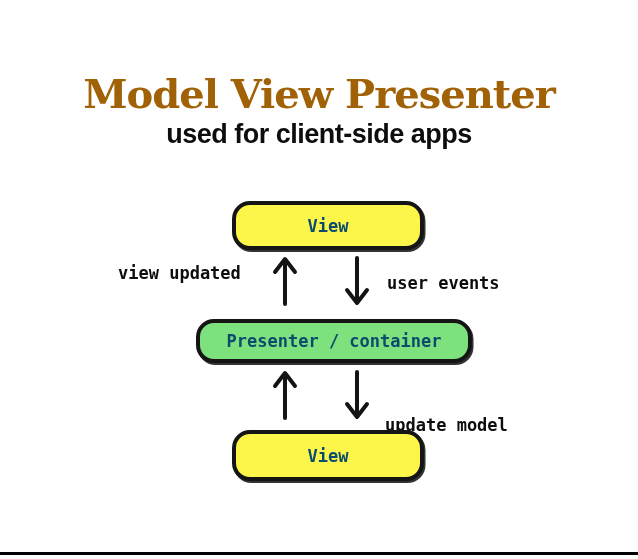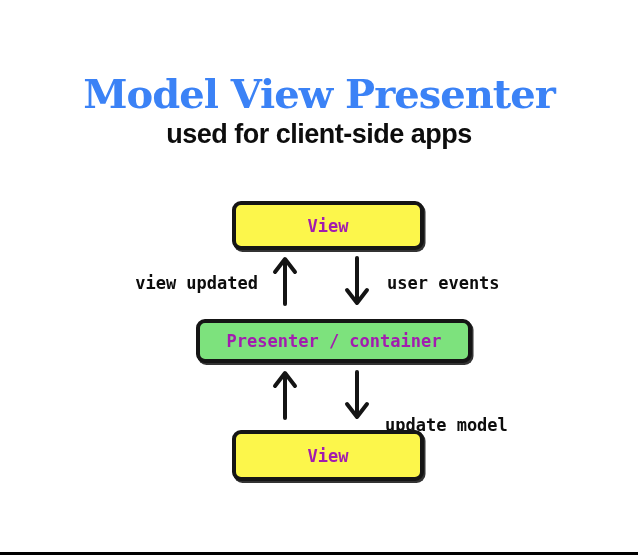--- a/index.html
+++ b/index.html
@@ -18,21 +18,21 @@
     position: absolute;
     left: 0; right: 0;
     top: 72px;
     margin: 0;
     text-align: center;
     font-family: "DejaVu Serif", serif;
     font-weight: bold;
     font-size: 40px;
     line-height: 44px;
     letter-spacing: -1px;
-    color: #3b82f6;
+    color: #a16207;
   }
 
   .subtitle {
     position: absolute;
     left: 0; right: 0;
     top: 119px;
     text-align: center;
     font-family: "Liberation Sans", sans-serif;
     font-weight: 800;
     font-size: 27px;
@@ -40,44 +40,44 @@
     letter-spacing: -0.5px;
     color: #0d0d0d;
   }
 
   .box {
     position: absolute;
     display: flex;
     align-items: center;
     justify-content: center;
     border: 4px solid #151515;
-    border-radius: 9px;
+    border-radius: 18px;
     box-shadow: 1.5px 2px 0 rgba(15,15,15,0.85);
     font-family: "DejaVu Sans Mono", monospace;
     font-weight: bold;
     font-size: 17px;
-    color: #a21caf;
+    color: #0c4a6e;
     white-space: nowrap;
   }
   .box-view      { left: 232px; top: 201px; width: 192px; height: 49px; background: #FCF64B; }
   .box-presenter { left: 196px; top: 319px; width: 276px; height: 44px; background: #7DE27D; }
   .box-model     { left: 232px; top: 430px; width: 192px; height: 51px; background: #FCF64B; }
 
   .arrow { position: absolute; }
 
   .edge-label {
     position: absolute;
     font-family: "DejaVu Sans Mono", monospace;
     font-weight: bold;
     font-size: 17px;
     line-height: 20px;
     color: #0d0d0d;
     white-space: nowrap;
   }
-  .lbl-view-updated  { left: 118px; top: 273px; width: 140px; text-align: right; }
+  .lbl-view-updated  { left: 118px; top: 263px; width: 140px; text-align: left; }
   .lbl-user-events   { left: 387px; top: 273px; }
   .lbl-model-changed { left: 118px; top: 387px; width: 140px; text-align: right; }
   .lbl-update-model  { left: 385px; top: 387px; margin-top: 28px; }
 
   .bottom-rule {
     position: absolute;
     left: 0; top: 552px;
     width: 638px; height: 3px;
     background: #000000;
   }

